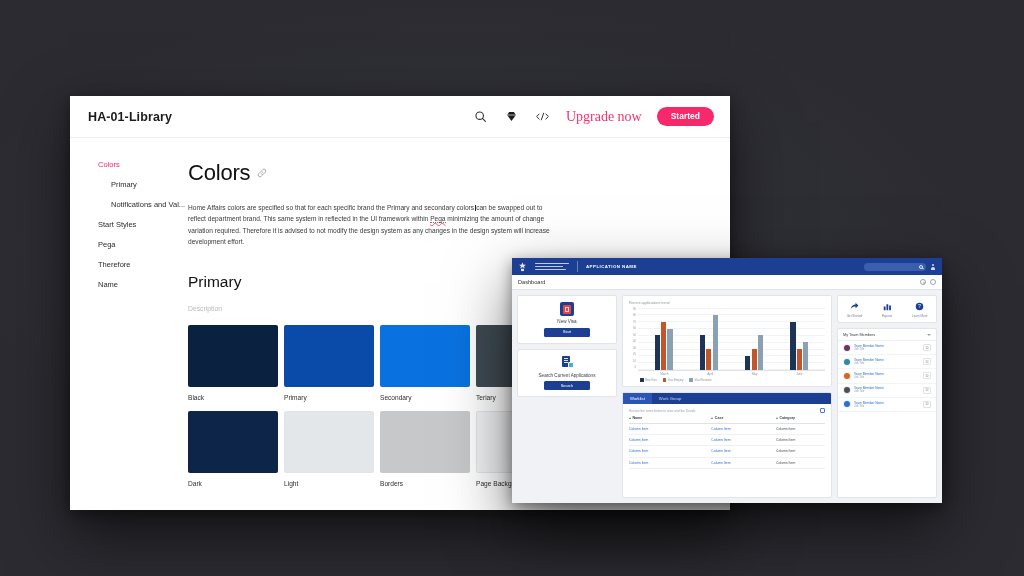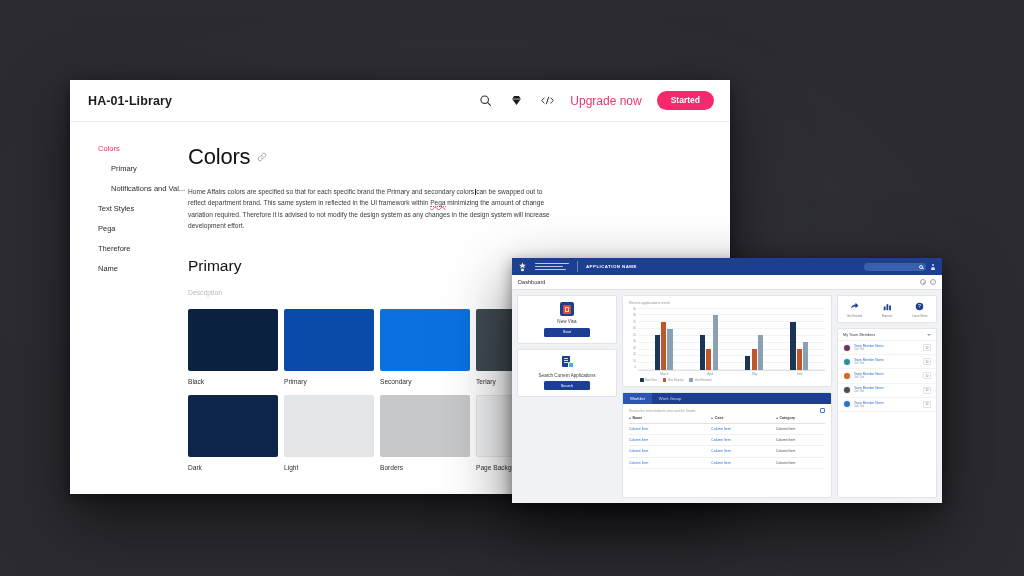--- a/index.html
+++ b/index.html
@@ -14,21 +14,21 @@
   
   .backdrop-glow {
     position: absolute; inset: 0;
     background: radial-gradient(ellipse 70% 60% at 45% 42%, rgba(90,92,104,0.55) 0%, rgba(60,61,70,0.25) 38%, rgba(0,0,0,0) 72%);
     pointer-events: none;
   }
 
   
   .library-window {
     position: absolute;
-    left: 70px; top: 80px;
+    left: 70px; top: 96px;
     width: 660px; height: 414px;
     background: #ffffff;
     box-shadow: 0 26px 60px rgba(0,0,0,0.55), 0 4px 14px rgba(0,0,0,0.4);
     overflow: hidden;
   }
   .lib-header {
     height: 42px;
     border-bottom: 1px solid #ededed;
     display: flex; align-items: center;
     padding: 0 16px 0 18px;
@@ -40,21 +40,21 @@
   }
   .lib-actions {
     margin-left: auto; display: flex; align-items: center; gap: 15px;
   }
   .icon-btn {
     width: 16px; height: 16px; display: flex; align-items: center; justify-content: center;
     color: #333; cursor: pointer;
   }
   .icon-btn svg { display: block; }
   .upgrade-link {
-    font-size: 12px; color: #f0356c; cursor: pointer; white-space: nowrap;
+    font-size: 14px; color: #f0356c; cursor: pointer; white-space: nowrap; font-family: Liberation Serif, serif;
   }
   .invite-btn {
     background: #f5296b; color: #fff;
     font-size: 8.5px; font-weight: 600;
     padding: 5px 14px; border-radius: 11px;
     border: none; cursor: pointer; line-height: 1;
   }
 
   .lib-body { display: flex; height: calc(100% - 42px); }
 
@@ -392,21 +392,21 @@
       <button class="invite-btn">Started</button>
     </div>
   </div>
 
   <div class="lib-body">
 
     <div class="lib-sidebar">
       <div class="nav-item active">Colors</div>
       <div class="nav-item sub">Primary</div>
       <div class="nav-item sub">Notifications and Val...</div>
-      <div class="nav-item">Text Styles</div>
+      <div class="nav-item">Start Styles</div>
       <div class="nav-item">Pega</div>
       <div class="nav-item">Therefore</div>
       <div class="nav-item">Name</div>
     </div>
 
     <div class="lib-content">
 
       <div class="page-heading">
         <h1>Colors</h1>
         <span class="link-icon">

